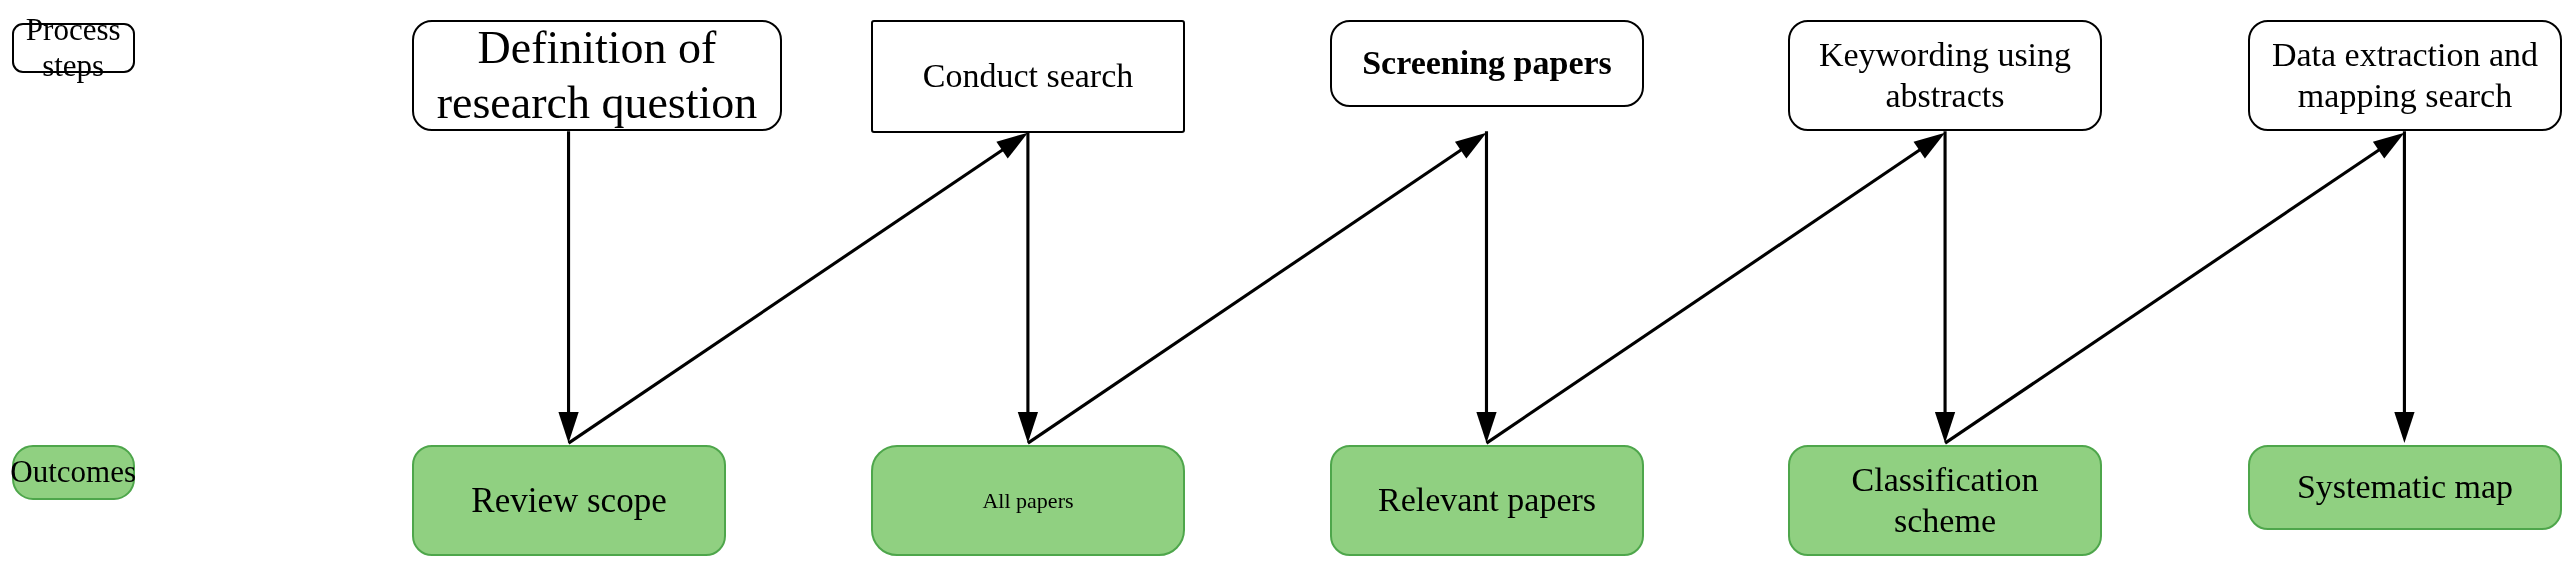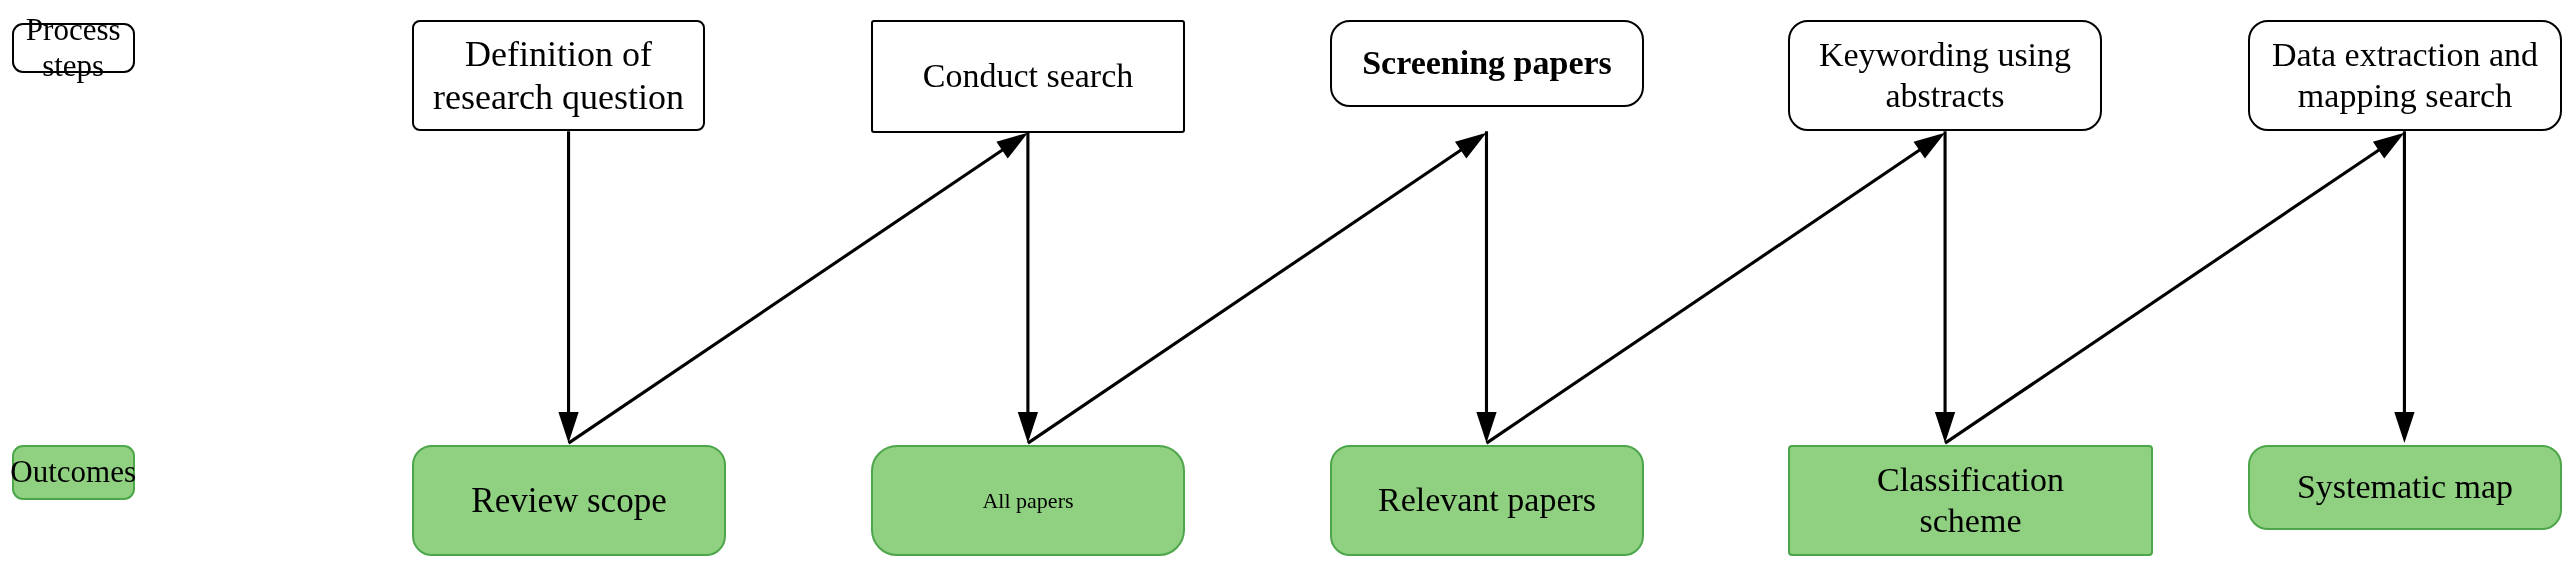--- a/index.html
+++ b/index.html
@@ -94,33 +94,33 @@
         <polygon points="3083,170 3057.135632439093,203.1667678659576 3042.57866107391,181.62391325768365" fill="#000000"></polygon>
       </g>
       <g>
         <line x1="3083" y1="168" x2="3083" y2="532" stroke="#000000" stroke-width="4"></line>
         <polygon points="3083,568 3070,528 3096,528" fill="#000000"></polygon>
       </g>
     </svg>
 
   <div id="process-layer">
       <div class="node process" style="left: 11.7px; top: 23.4px; width: 123px; height: 50px; border-radius: 11px; font-size: 31px;"><span class="node-label">Process steps</span></div>
-      <div class="node process" style="left: 412px; top: 20px; width: 293px; height: 111px; border-radius: 8px; font-size: 36px;"><span class="node-label">Definition of
+      <div class="node process" style="left: 412px; top: 20px; width: 370px; height: 111px; border-radius: 20px; font-size: 46px;"><span class="node-label">Definition of
 research question</span></div>
       <div class="node process" style="left: 871px; top: 20px; width: 314px; height: 113px; border-radius: 3px; font-size: 34px;"><span class="node-label">Conduct search</span></div>
       <div class="node process" style="left: 1330px; top: 20px; width: 314px; height: 87px; border-radius: 20px; font-size: 34px; font-weight: bold;"><span class="node-label">Screening papers</span></div>
       <div class="node process" style="left: 1788px; top: 20px; width: 314px; height: 111px; border-radius: 20px; font-size: 34px;"><span class="node-label">Keywording using
 abstracts</span></div>
       <div class="node process" style="left: 2248px; top: 20px; width: 314px; height: 111px; border-radius: 20px; font-size: 34px;"><span class="node-label">Data extraction and
 mapping search</span></div>
     </div>
   <div id="outcome-layer">
-      <div class="node outcome" style="left: 11.7px; top: 445px; width: 123px; height: 55px; border-radius: 11px; font-size: 31px;"><span class="node-label">Outcomes</span></div>
+      <div class="node outcome" style="left: 11.7px; top: 445px; width: 123px; height: 55px; border-radius: 21px; font-size: 31px;"><span class="node-label">Outcomes</span></div>
       <div class="node outcome" style="left: 412px; top: 445px; width: 314px; height: 111px; border-radius: 20px; font-size: 35px;"><span class="node-label">Review scope</span></div>
       <div class="node outcome" style="left: 871px; top: 445px; width: 314px; height: 111px; border-radius: 26px; font-size: 22px; justify-content: center;"><span class="node-label">All papers</span></div>
       <div class="node outcome" style="left: 1330px; top: 445px; width: 314px; height: 111px; border-radius: 20px; font-size: 34px;"><span class="node-label">Relevant papers</span></div>
-      <div class="node outcome" style="left: 1788px; top: 445px; width: 365px; height: 111px; border-radius: 4px; font-size: 34px;"><span class="node-label">Classification
+      <div class="node outcome" style="left: 1788px; top: 445px; width: 314px; height: 111px; border-radius: 20px; font-size: 34px;"><span class="node-label">Classification
 scheme</span></div>
       <div class="node outcome" style="left: 2248px; top: 445px; width: 314px; height: 85px; border-radius: 20px; font-size: 34px;"><span class="node-label">Systematic map</span></div>
     </div>
 
 </div>
 
 
 </body></html>

